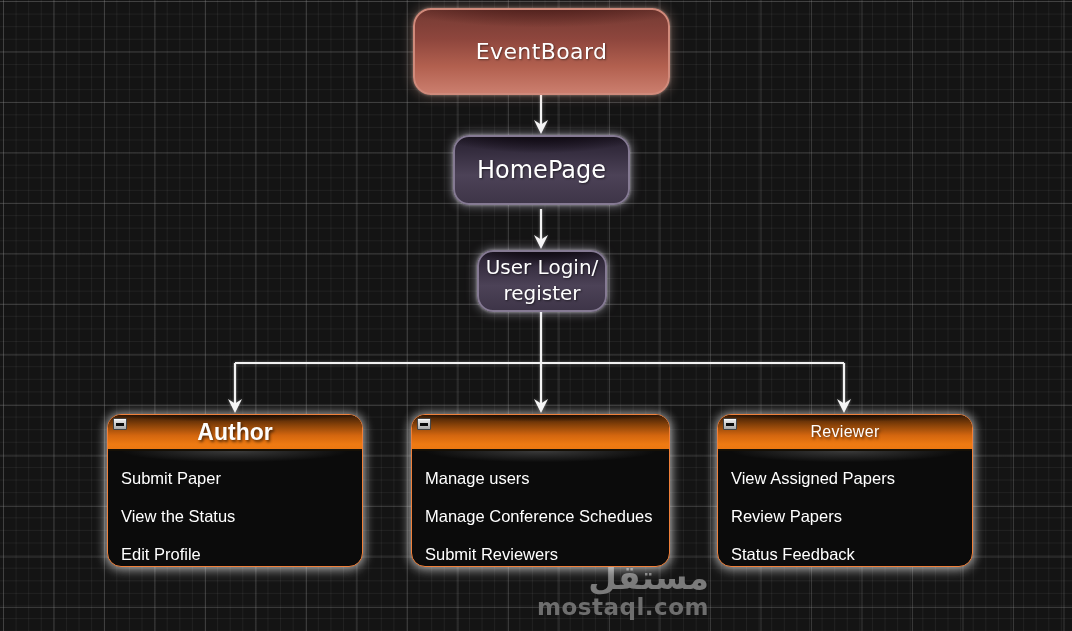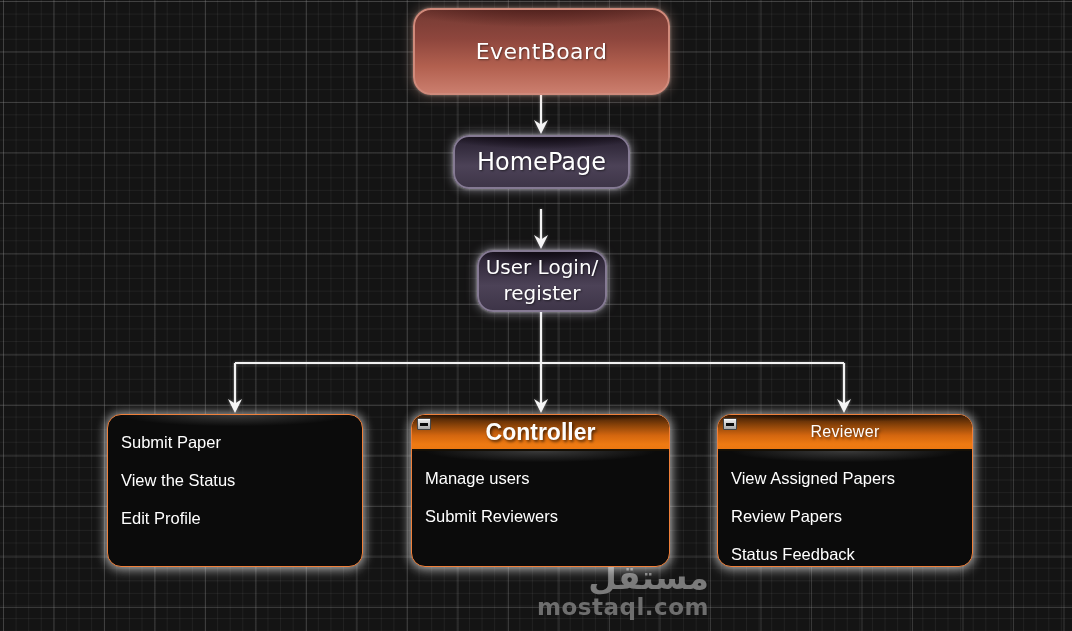--- a/index.html
+++ b/index.html
@@ -39,21 +39,21 @@
   }
 
   .node-purple {
     border-radius:16px; border:2px solid #857a93;
     background:
       radial-gradient(135% 115% at 50% -50%, #130d17 46%, rgba(19,13,23,0) 65%),
       linear-gradient(180deg, #272030 0%, #4c4257 58%, #3e3548 100%);
     box-shadow:0 0 11px rgba(235,230,250,.55), 0 0 3px rgba(255,255,255,.5);
     text-shadow:1px 1px 2px rgba(0,0,0,.5);
   }
-  .node-homepage { left:453px; top:135px; width:177px; height:54px; font-size:24px; }
+  .node-homepage { left:453px; top:135px; width:177px; height:70px; font-size:24px; }
   .node-login    { left:477px; top:250px; width:130px; height:62px; font-size:20px; line-height:1.28;align-items:center; }
 
   .role-box {
     position:absolute; top:414px; height:153px; z-index:2;
     border-radius:14px; border:1.5px solid #f0803a;
     background:#0b0b0b; overflow:hidden;
     box-shadow:0 0 10px 1px rgba(255,255,255,.5), 0 3px 14px rgba(255,255,255,.35);
   }
   .role-author     { left:107px; width:256px; }
   .role-controller { left:411px; width:259px; }
@@ -132,34 +132,38 @@
   </div>
 
   <div class="node node-purple node-login">
     <span>
       <span>User Login/</span><br>
       <span>register</span>
     </span>
   </div>
 
   <div class="role-box role-author">
+    <div class="role-header">
+      <span class="collapse-btn"></span>
+      <span>Author</span>
+    </div>
     <ul class="role-items">
       <li>Submit Paper</li>
       <li>View the Status</li>
       <li>Edit Profile</li>
     </ul>
   </div>
 
   <div class="role-box role-controller">
     <div class="role-header">
       <span class="collapse-btn"></span>
-      <span>Controller</span>
     </div>
     <ul class="role-items">
       <li>Manage users</li>
+      <li>Manage Conference Schedues</li>
       <li>Submit Reviewers</li>
     </ul>
   </div>
 
   <div class="role-box role-reviewer">
     <div class="role-header">
       <span class="collapse-btn"></span>
       <span>Reviewer</span>
     </div>
     <ul class="role-items">

